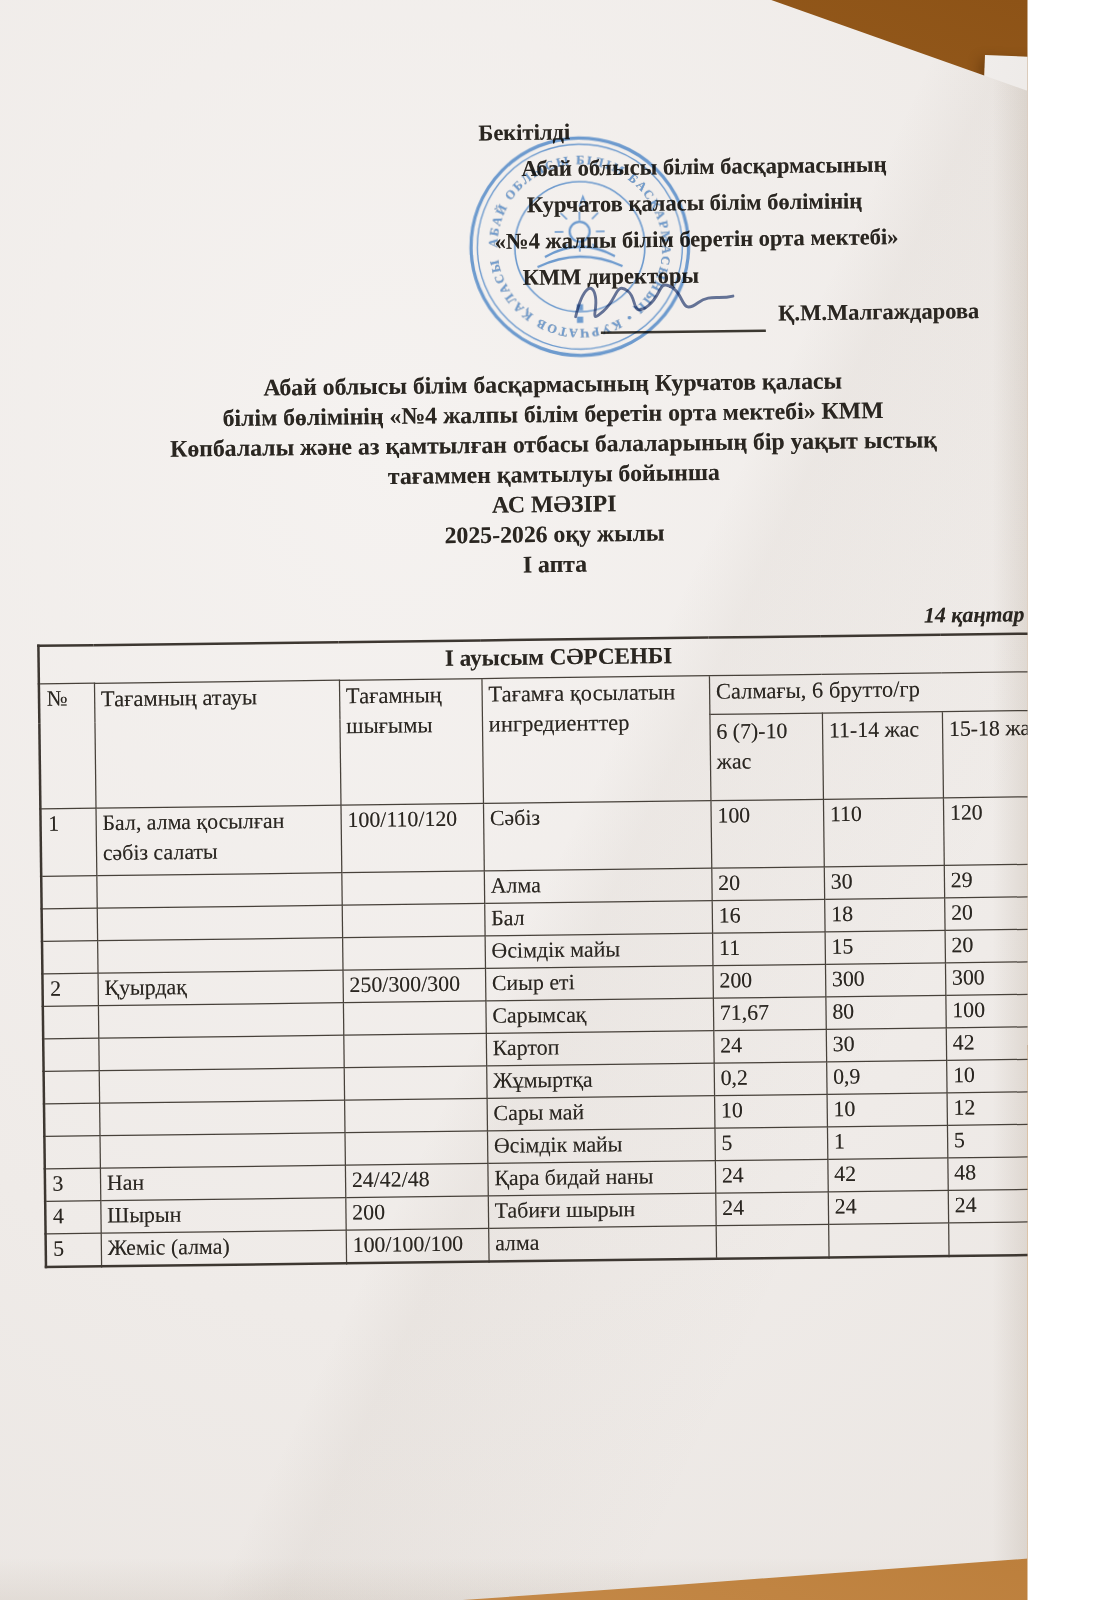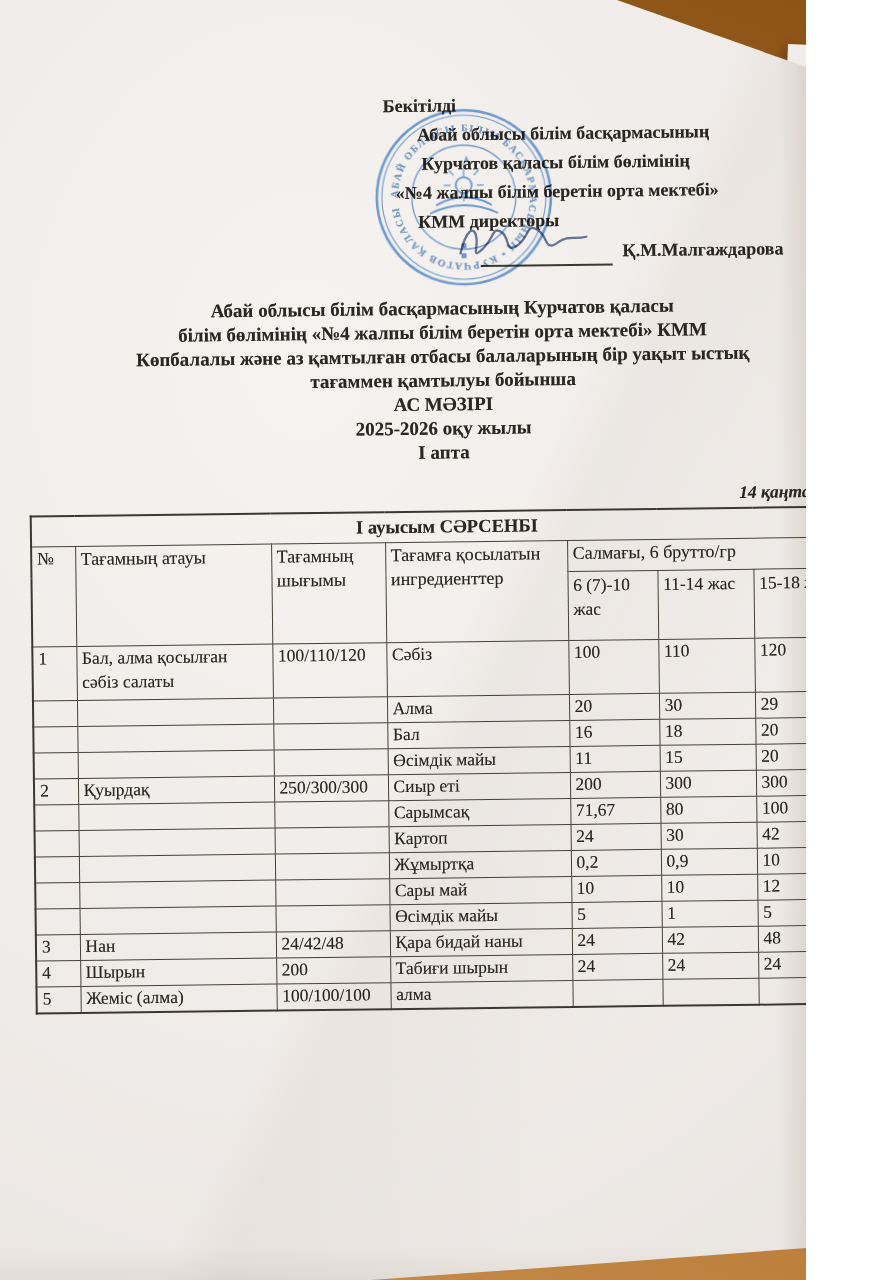--- a/index.html
+++ b/index.html
@@ -1,19 +1,20 @@
 <!DOCTYPE html>
 <html><head>
 <meta charset="utf-8">
 <style>
   html,body{margin:0;padding:0;}
   .scene{
     position:relative;width:806px;height:1280px;overflow:hidden;
     background:linear-gradient(200deg,#8d5317 0%,#9d6120 22%,#aa6c28 48%,#b87a36 72%,#c98f4f 100%);
     font-family:"Liberation Serif","DejaVu Serif",serif;
+    padding-left:16px;
   }
   
   .sheet2{
     position:absolute;left:788px;top:44px;width:101px;height:790px;
     background:linear-gradient(100deg,#f0edeb,#e4e0dc);
     transform:rotate(2.2deg);transform-origin:top left;
     box-shadow:-4px 3px 9px rgba(60,30,0,.35);
   }
   .sheet2 .pline{position:absolute;height:0;border-top:1.6px solid #8b867f;}
   .sheet2 .l1{left:30px;top:120px;width:78px;transform:rotate(41deg);}

